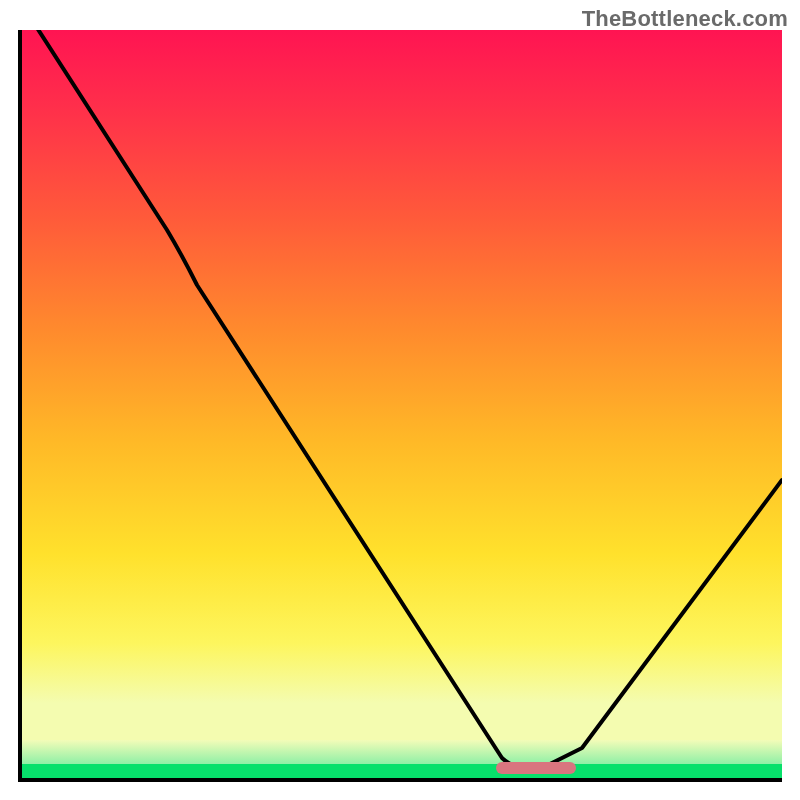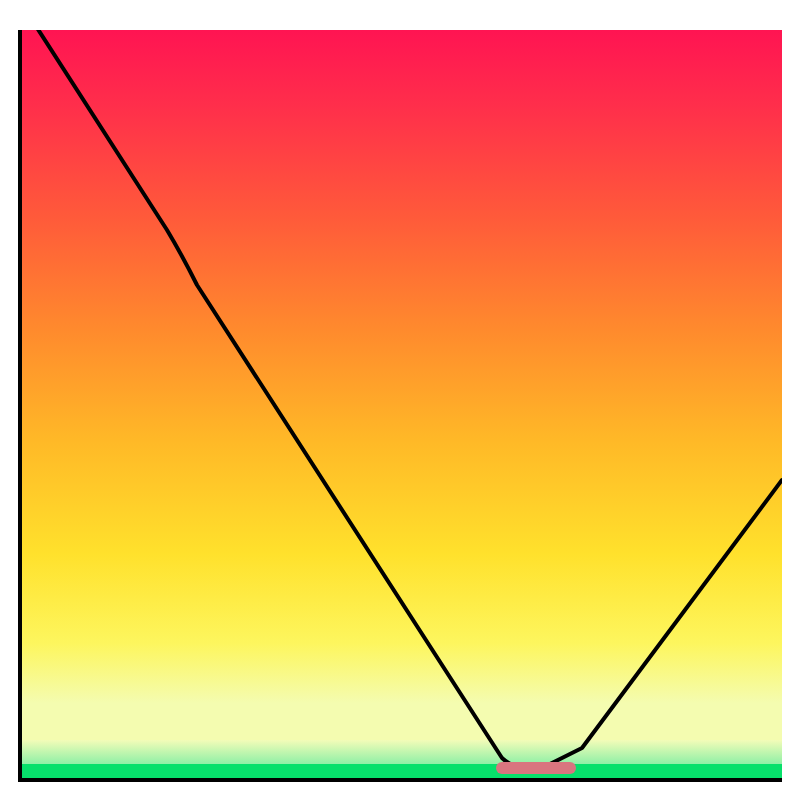--- a/index.html
+++ b/index.html
@@ -66,20 +66,21 @@
     position: absolute;
     height: 12px;
     border-radius: 6px;
     background: #d9757f;
   }
 </style>
 </head>
 <body>
 <div class="stage">
 
+  <div class="attribution">TheBottleneck.com</div>
 
   <div class="plot-frame">
 
     <svg class="gradient-bg" viewBox="0 0 760 748" preserveAspectRatio="none">
       <defs>
         <linearGradient id="bg" x1="0" y1="0" x2="0" y2="1">
           <stop offset="0%" stop-color="#ff1452"></stop>
           <stop offset="10%" stop-color="#ff2e4b"></stop>
           <stop offset="25%" stop-color="#ff5a3a"></stop>
           <stop offset="40%" stop-color="#ff8a2d"></stop>

